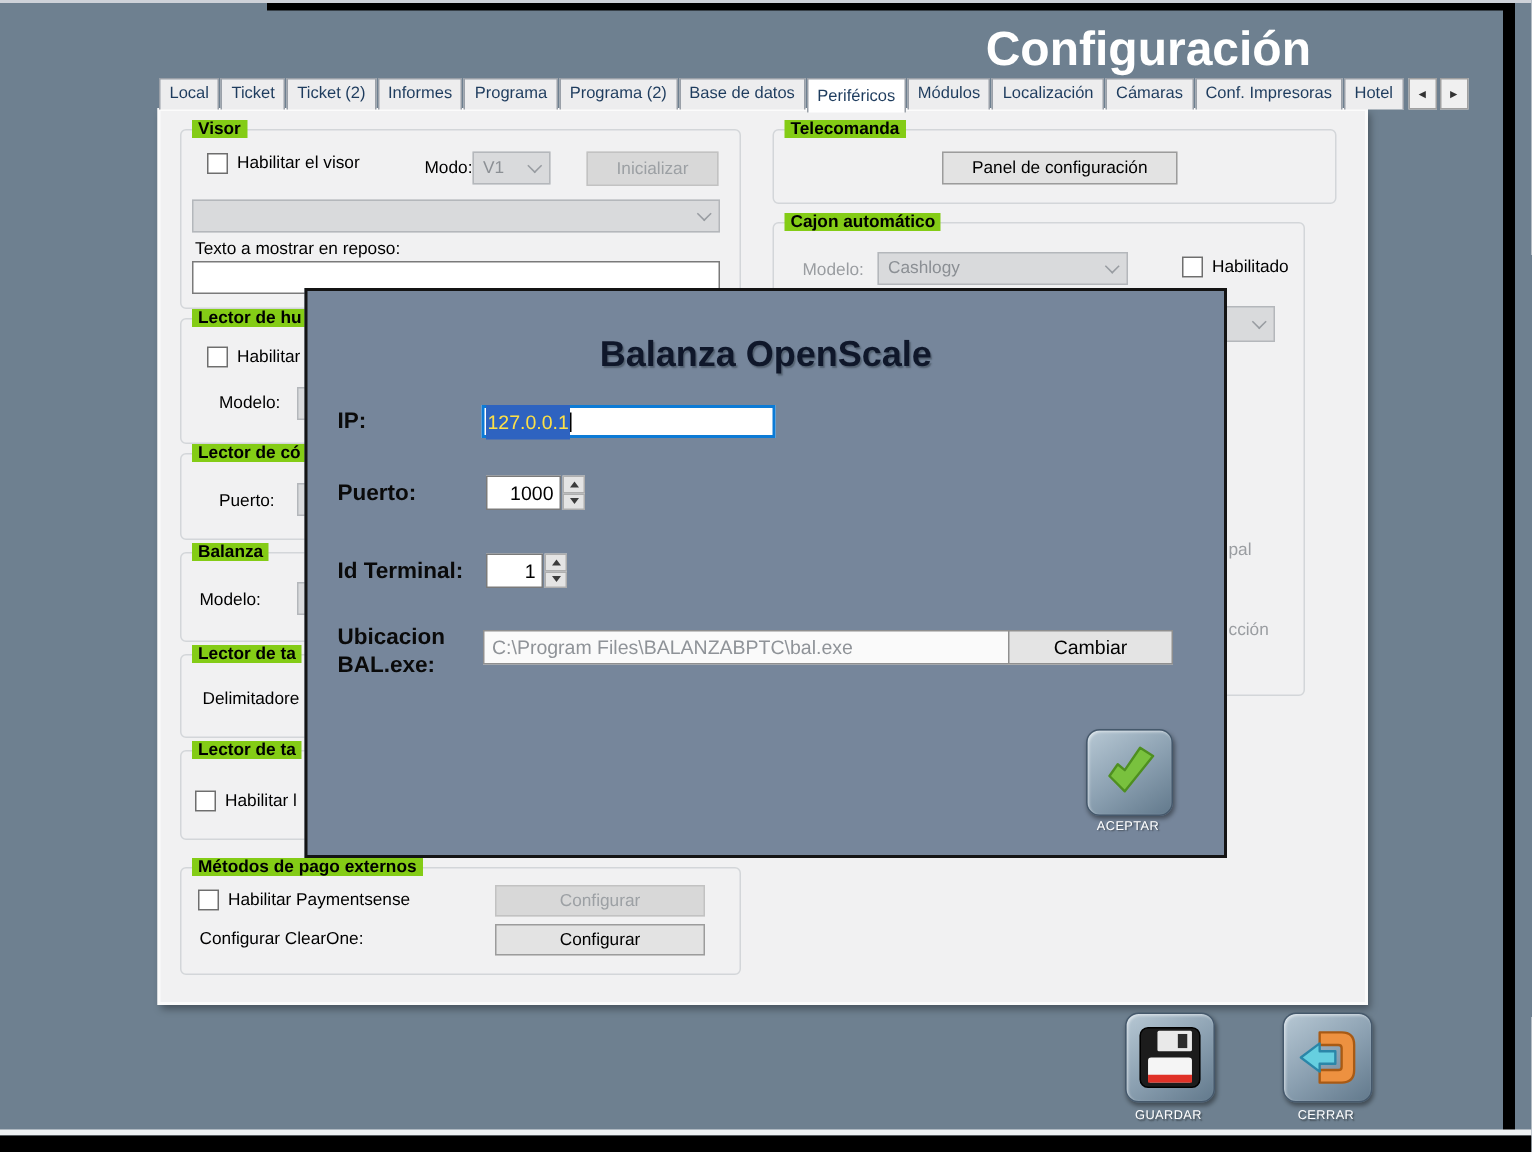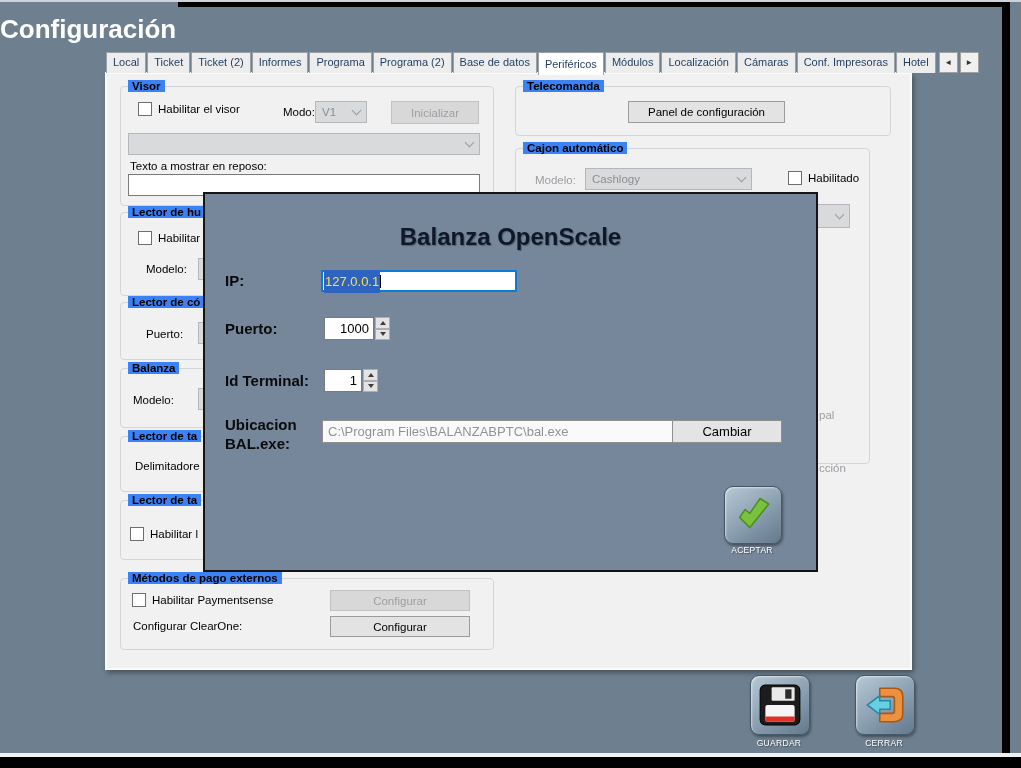--- a/index.html
+++ b/index.html
@@ -1,45 +1,45 @@
 <!DOCTYPE html>
 <html><head>
 <meta charset="utf-8">
 <style>
   html,body{margin:0;padding:0;}
   #screen{position:relative;width:1021px;height:768px;background:#6e8090;overflow:hidden;
           font-family:"Liberation Sans",sans-serif;}
 
   
-  .main-title{position:absolute;left:0;top:14px;width:874px;text-align:left;
-              font-size:26px;font-weight:bold;color:#ffffff;}
+  .main-title{position:absolute;left:0;top:14px;width:874px;text-align:right;
+              font-size:32px;font-weight:bold;color:#ffffff;}
 
   
   .edge{position:absolute;}
 
   
   .tabs{position:absolute;left:106px;top:52px;display:flex;align-items:flex-end;z-index:4;}
   .tab{background:#ededee;border:1px solid #9aa0a8;border-bottom:none;margin-right:1px;
        padding:3px 6px 3px;font-size:11px;color:#1e3c5e;white-space:nowrap;height:14px;}
   .tab.selected{background:#ffffff;padding-top:5px;margin-bottom:-2px;z-index:5;position:relative;}
   .tsb{width:17px;height:19px;background:#f0f0f0;border:1px solid #a0a0a0;margin-left:2px;
        display:flex;align-items:center;justify-content:center;font-size:8px;color:#333;}
 
   
   .panel{position:absolute;left:105px;top:72px;width:803px;height:594px;background:#f1f1f2;
          border:2px solid #fbfbfb;box-shadow:2px 3px 5px rgba(0,0,0,.35);}
 
   
   .groupbox{position:absolute;border:1px solid #d3d6d9;border-radius:4px;}
-  .gtitle{position:absolute;font-size:11.5px;font-weight:bold;color:#000;background:#3b82f6;
+  .gtitle{position:absolute;font-size:11.5px;font-weight:bold;color:#000;background:#84cc16;
           padding:0 4px;white-space:nowrap;z-index:2;}
 
   .lbl{position:absolute;font-size:11.5px;color:#000;white-space:nowrap;}
   .lbl.dis{color:#9a9da1;}
-  .frag{position:absolute;font-size:11.5px;color:#9a9da1;white-space:nowrap;z-index:3;margin-top:48px;}
+  .frag{position:absolute;font-size:11.5px;color:#9a9da1;white-space:nowrap;z-index:3;}
 
   .cbrow{position:absolute;display:flex;align-items:center;gap:6px;font-size:11.5px;color:#000;white-space:nowrap;}
   .cb{width:12px;height:12px;background:#fff;border:1px solid #6e6e6e;flex:none;}
 
   .combo{position:absolute;background:#d9dadc;border:1px solid #b4b7bb;color:#8b8f94;
          font-size:11.5px;display:flex;align-items:center;padding:0 6px;box-sizing:border-box;}
   .chev{margin-left:auto;width:6px;height:6px;border-right:1.5px solid #989ca1;
         border-bottom:1.5px solid #989ca1;transform:rotate(45deg);margin-top:-3px;flex:none;}
 
   .btn{position:absolute;background:#e3e3e3;border:1px solid #9c9c9c;color:#000;font-size:11.5px;

